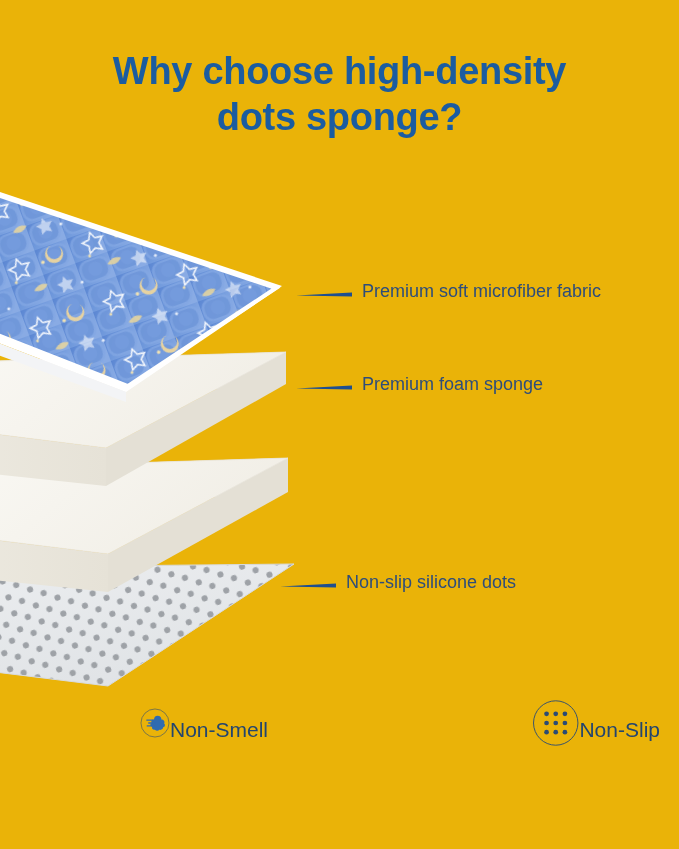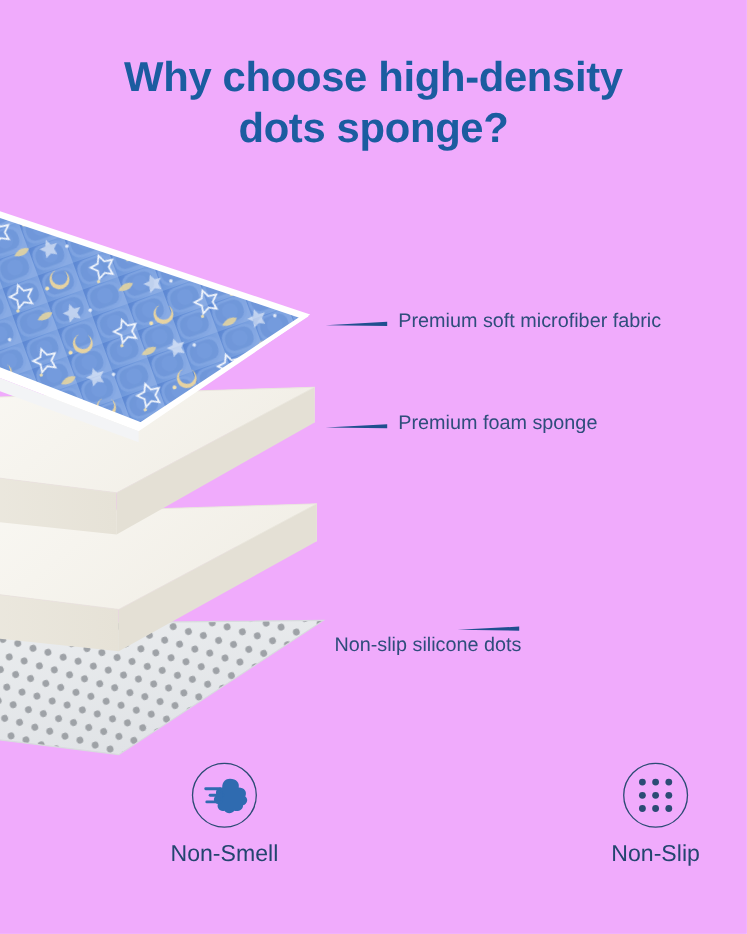--- a/index.html
+++ b/index.html
@@ -9,21 +9,21 @@
     background: #ffffff;
   }
   body {
     font-family: "Liberation Sans", sans-serif;
     -webkit-font-smoothing: antialiased;
   }
   .page {
     position: relative;
     width: 679px;
     height: 849px;
-    background: #f0abfc;
+    background: #eab308;
     overflow: hidden;
   }
 
   
   .title {
     position: absolute;
     left: 0;
     top: 48px;
     width: 679px;
     text-align: center;
@@ -66,36 +66,36 @@
   .callout .ctext {
     margin-left: 8px;
     font-size: 18px;
     line-height: 1;
     color: #2e4d7b;
     white-space: nowrap;
   }
   .callout.c1 { left: 296px; top: 276px; }
   .callout.c2 { left: 296px; top: 369px; }
   .callout.c3 { left: 296px; top: 464px; }
-  .callout.c4 { left: 296px; top: 567px; flex-direction: column; }
+  .callout.c4 { left: 280px; top: 567px; }
 
   
   .features {
     position: absolute;
     left: 140px;
     top: 692px;
     width: 520px;
     display: flex;
     align-items: flex-start;
     justify-content: space-between;
   }
   .feature {
     width: 128px;
     display: flex;
-    flex-direction: column;
+    flex-direction: row;
     align-items: center;
   }
   .feature .ficon {
     width: 62px;
     height: 62px;
     display: block;
   }
   .feature .flabel {
     margin-top: 12px;
     font-size: 21px;

